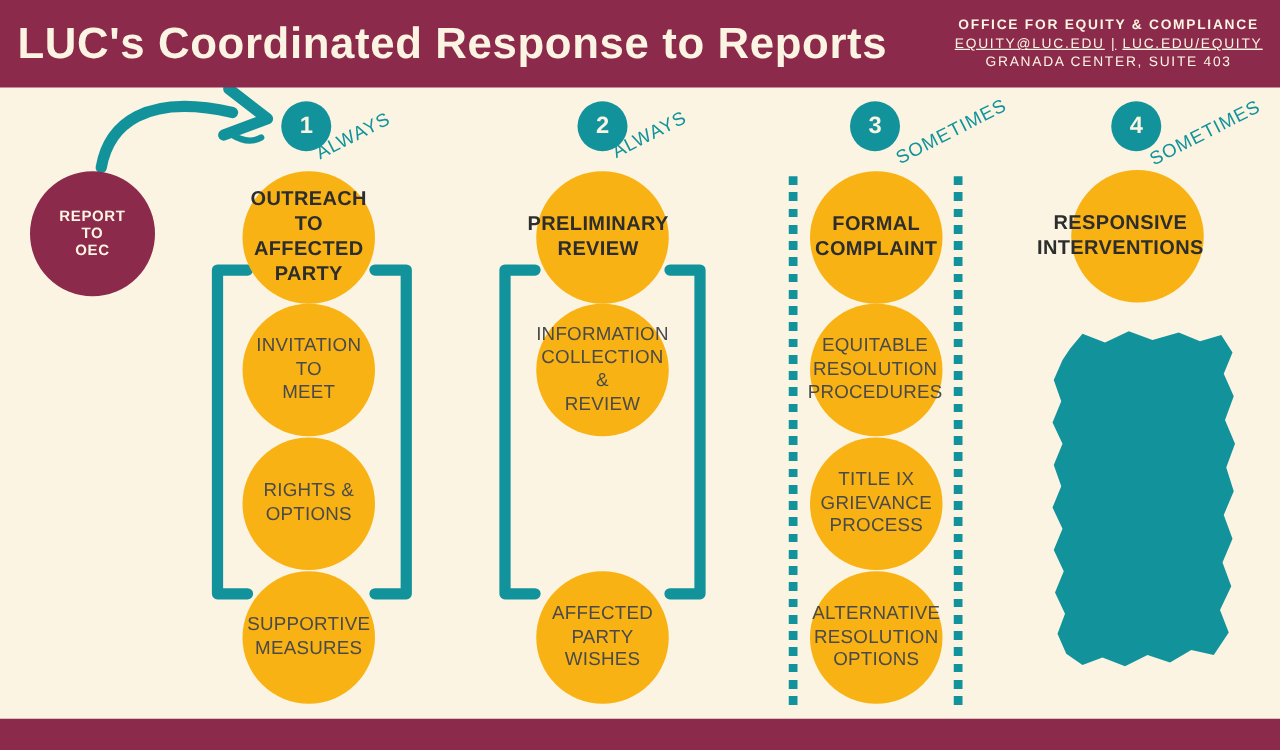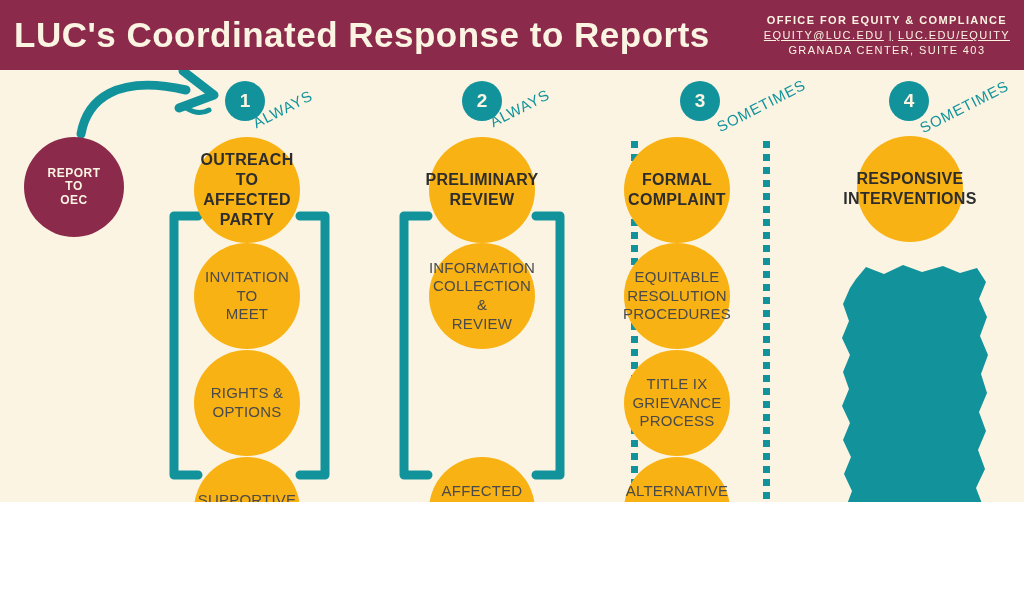--- a/index.html
+++ b/index.html
@@ -1,18 +1,18 @@
 <!DOCTYPE html>
 <html style="--maroon: #8C2A4C; --teal: #12939C; --yellow: #F9B213; --cream: #FBF4E2; --ink: #2D2D2D; --ink-soft: #4A4A4A;"><head>
 <meta charset="utf-8">
 <style>
   html,body{margin:0;padding:0;}
   body{width:1024px;height:600px;overflow:hidden;
        font-family:"Liberation Sans","DejaVu Sans",sans-serif;}
-  .stage{position:relative;width:1024px;height:502px;
+  .stage{position:relative;width:1024px;height:600px;
          background:var(--cream,#FBF4E2);overflow:hidden;}
 
   
   .header-bar{position:absolute;left:0;top:0;width:1024px;height:70px;
               background:var(--maroon,#8C2A4C);display:flex;align-items:center;
               justify-content:space-between;padding:0 12px 0 14px;box-sizing:border-box;z-index:5;}
   .page-title{color:var(--cream,#FBF4E2);font-size:35px;font-weight:700;
               letter-spacing:.5px;white-space:nowrap;}
   .header-right{display:flex;flex-direction:column;align-items:center;gap:3px;
                 color:var(--cream,#FBF4E2);font-size:11px;letter-spacing:1.4px;
@@ -25,37 +25,37 @@
 
   
   .deco{position:absolute;left:0;top:0;z-index:1;}
   .dotted{position:absolute;top:141px;height:423px;width:7px;z-index:1;
           background:repeating-linear-gradient(to bottom,
             var(--teal,#12939C) 0 7px, transparent 7px 13px);}
 
   
   .circle{position:absolute;border-radius:50%;display:flex;align-items:center;
           justify-content:center;text-align:center;z-index:2;}
-  .step{width:106px;height:106px;background:var(--yellow,#F9B213);}
+  .step{width:106px;height:106px;background:var(--yellow,#F9B213);justify-content:flex-end;}
   .step-label{white-space:pre-line;font-size:15px;line-height:1.25;
               color:var(--ink-soft,#4A4A4A);width:120px;letter-spacing:.2px;}
   .heading-label{white-space:pre-line;font-size:16px;line-height:1.25;font-weight:700;
                  color:var(--ink,#2D2D2D);width:190px;letter-spacing:.3px;}
   .badge{width:40px;height:40px;background:var(--teal,#12939C);top:81px;z-index:3;}
   .badge-num{color:var(--cream,#FBF4E2);font-size:19px;font-weight:700;}
   .report{left:24px;top:137px;width:100px;height:100px;background:var(--maroon,#8C2A4C);z-index:3;}
   .report-label{white-space:pre-line;color:var(--cream,#FBF4E2);font-size:12px;
                 font-weight:700;line-height:1.12;letter-spacing:.5px;}
 
   
   .freq{position:absolute;color:var(--teal,#12939C);font-size:15px;letter-spacing:.8px;
         transform:rotate(-27deg);transform-origin:0 0;white-space:nowrap;z-index:3;}
 
   
-  .colA{left:194px}.colB{left:429px}.colC{left:624px}.colD{left:857px}
+  .colA{left:194px}.colB{left:429px}.colC{left:648px}.colD{left:857px}
   .row0{top:137px}.row1{top:243px}.row2{top:350px}.row3{top:457px}
 
   
   .bullets{position:absolute;left:868px;top:286px;width:110px;margin:0;padding:0;
            list-style:none;z-index:3;}
   .bullets li{position:relative;padding-left:19px;font-size:15px;line-height:21.6px;
               color:var(--cream,#FBF4E2);letter-spacing:.2px;}
   .bullets li::before{content:"\2022";position:absolute;left:2px;top:0;
                       color:var(--cream,#FBF4E2);}
 </style>

